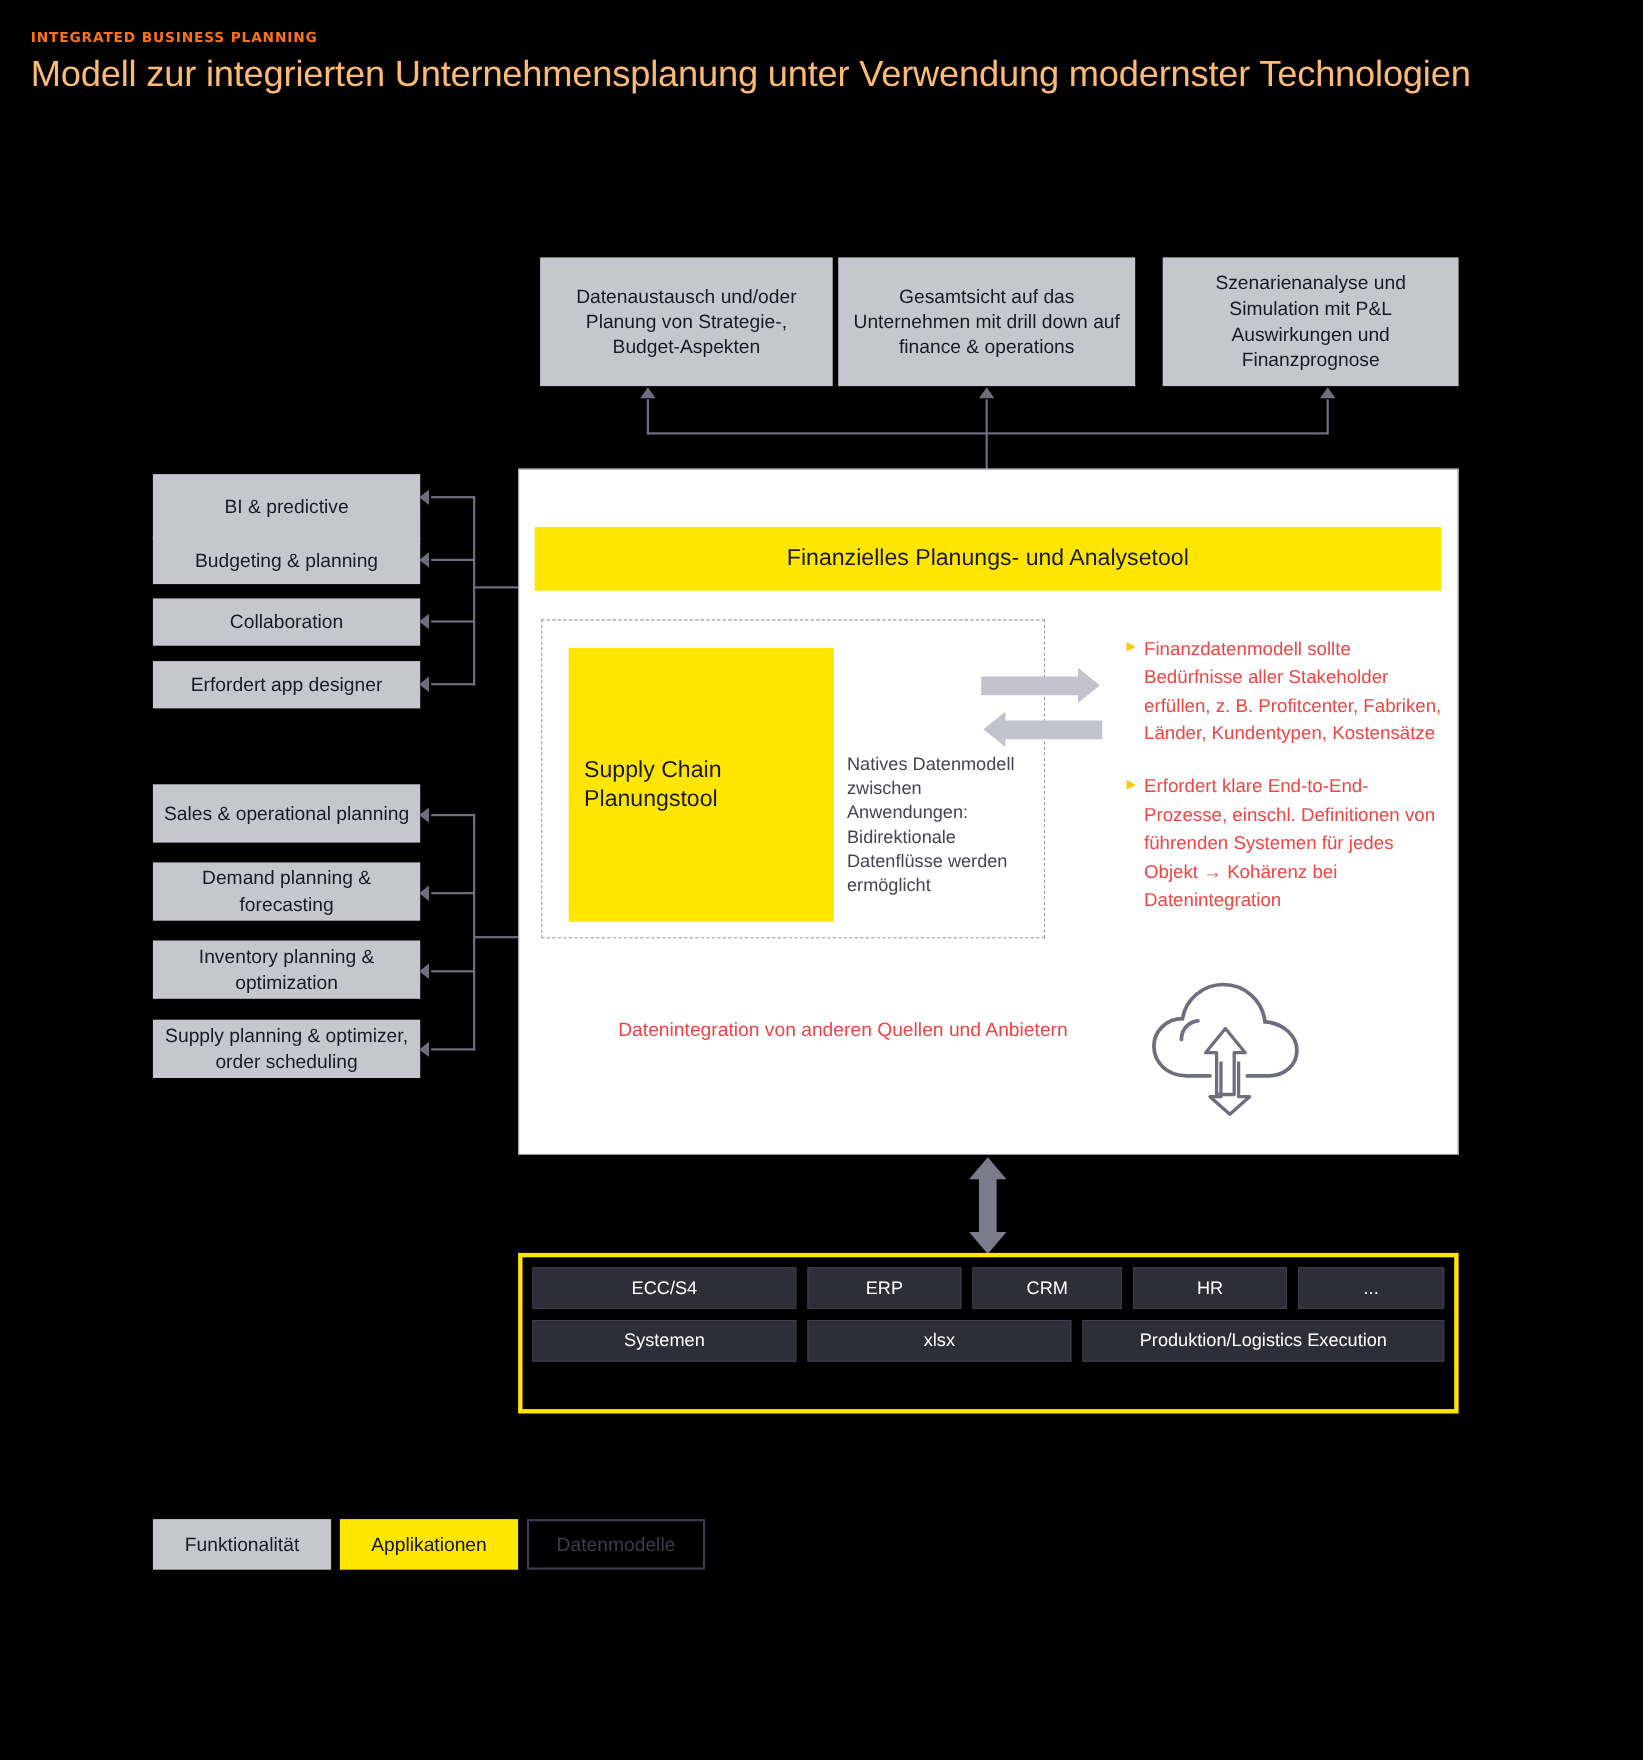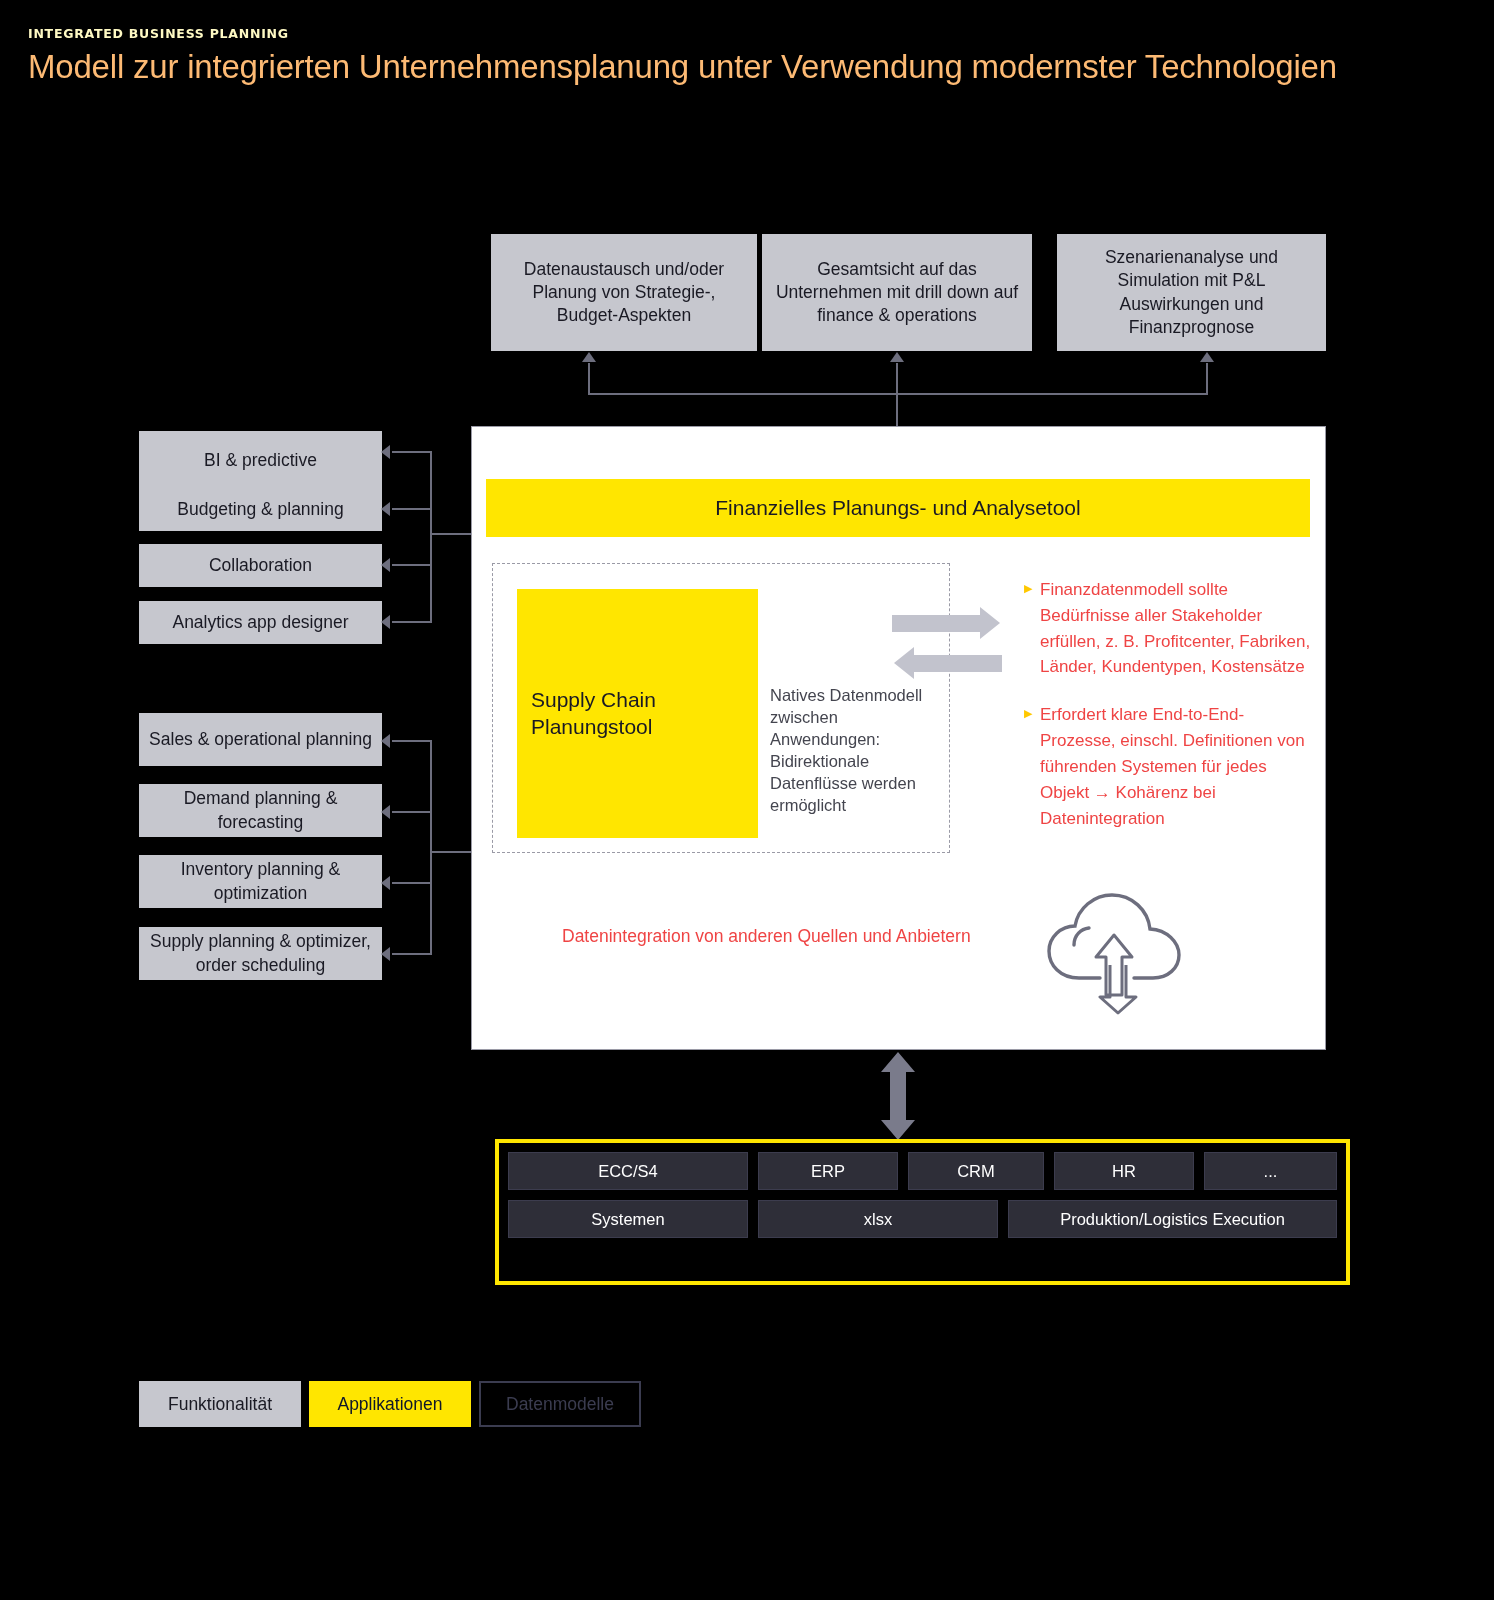--- a/index.html
+++ b/index.html
@@ -16,21 +16,21 @@
     overflow: hidden;
   }
 
   
   #eyebrow {
     position: absolute;
     left: 28px; top: 26px;
     font-size: 12.5px;
     font-weight: 700;
     letter-spacing: 0.06em;
-    color: #fef9c3;
+    color: #f97316;
     font-family: "DejaVu Sans", sans-serif;
   }
   #page-title {
     position: absolute;
     left: 28px; top: 48px;
     font-size: 33px;
     font-weight: 400;
     color: #fdba74;
     letter-spacing: -0.2px;
     white-space: nowrap;
@@ -187,21 +187,20 @@
   #bidir-arrow { position: absolute; left: 881px; top: 1052px; width: 34px; height: 88px; }
 
   
   #systems-box {
     position: absolute;
     left: 471px; top: 1139px;
     width: 855px; height: 146px;
     border: 4px solid #ffe600;
     background: #000000;
     padding: 9px;
-    margin-left: 24px;
   }
   .sys-row { display: flex; gap: 10px; }
   .sys-row:first-child { margin-bottom: 10px; }
   .sys-tile {
     background: #2e2e38;
     color: #ffffff;
     height: 38px;
     display: flex;
     align-items: center;
     justify-content: center;
@@ -239,21 +238,21 @@
   <div class="line-v" style="left:588px; top:363px; height:32px;"></div>
   <div class="arrow-up-small" style="left:582px; top:352px;"></div>
   <div class="line-v" style="left:896px; top:363px; height:64px;"></div>
   <div class="arrow-up-small" style="left:890px; top:352px;"></div>
   <div class="line-v" style="left:1206px; top:363px; height:32px;"></div>
   <div class="arrow-up-small" style="left:1200px; top:352px;"></div>
 
   <div class="gray-card left-card" style="left:139px; top:431px; width:243px; height:60px;">BI &amp; predictive</div>
   <div class="gray-card left-card" style="left:139px; top:488px; width:243px; height:43px;">Budgeting &amp; planning</div>
   <div class="gray-card left-card" style="left:139px; top:544px; width:243px; height:43px;">Collaboration</div>
-  <div class="gray-card left-card" style="left:139px; top:601px; width:243px; height:43px;">Analytics app designer</div>
+  <div class="gray-card left-card" style="left:139px; top:601px; width:243px; height:43px;">Erfordert app designer</div>
 
   <div class="line-h" style="left:392px; top:451px; width:40px;"></div>
   <div class="arrow-left-small" style="left:381px; top:445px;"></div>
   <div class="line-h" style="left:392px; top:508px; width:40px;"></div>
   <div class="arrow-left-small" style="left:381px; top:502px;"></div>
   <div class="line-h" style="left:392px; top:564px; width:40px;"></div>
   <div class="arrow-left-small" style="left:381px; top:558px;"></div>
   <div class="line-h" style="left:392px; top:621px; width:40px;"></div>
   <div class="arrow-left-small" style="left:381px; top:615px;"></div>
   <div class="line-v" style="left:430px; top:451px; height:172px;"></div>

